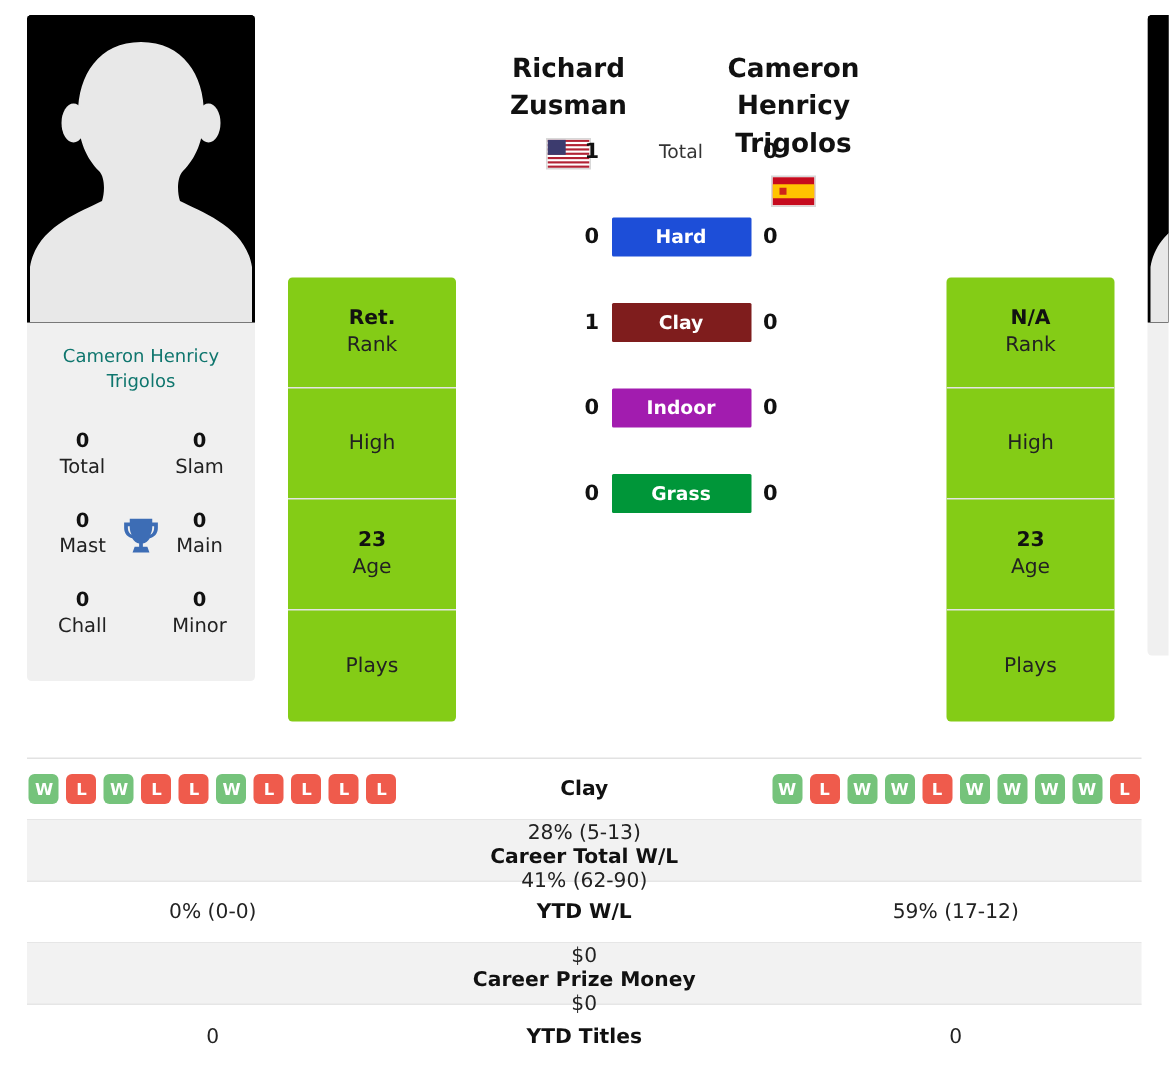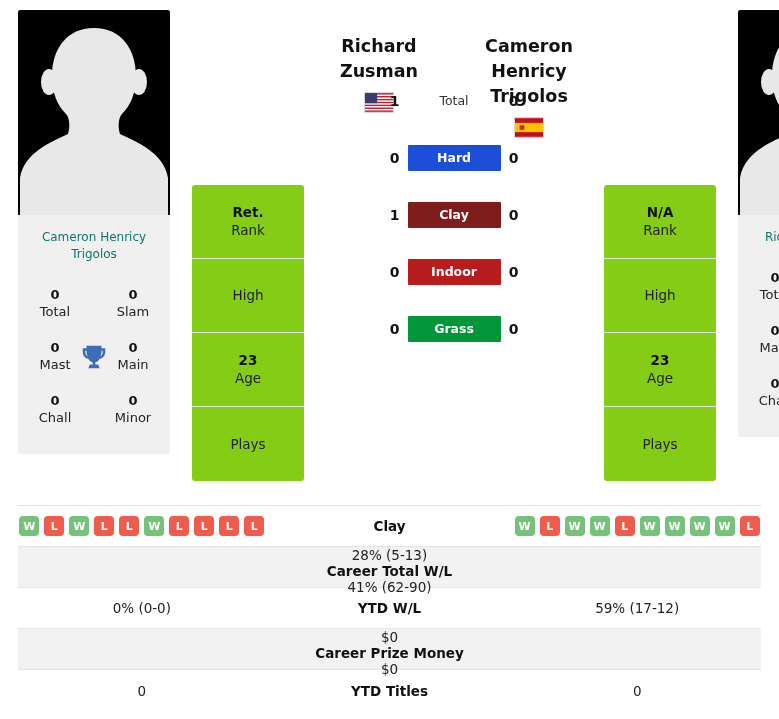--- a/index.html
+++ b/index.html
@@ -314,32 +314,32 @@
           <div class="surf-pill" style="background:#1d4ed8;">Hard</div>
           <div class="surf-num">0</div>
         </div>
         <div class="surf-row">
           <div class="surf-num">1</div>
           <div class="surf-pill" style="background:#7f1d1d;">Clay</div>
           <div class="surf-num">0</div>
         </div>
         <div class="surf-row">
           <div class="surf-num">0</div>
-          <div class="surf-pill" style="background:#b91c1c;">Indoor</div>
+          <div class="surf-pill" style="background:#a21caf;">Indoor</div>
           <div class="surf-num">0</div>
         </div>
         <div class="surf-row">
           <div class="surf-num">0</div>
           <div class="surf-pill" style="background:#009639;">Grass</div>
           <div class="surf-num">0</div>
         </div>
       </div>
     </div>
 
-    <div class="info-col" style="margin-right:22px;">
+    <div class="info-col" style="margin-right:22px;margin-left:27px;">
       <div class="info-cell">
         <div class="val">N/A</div>
         <div class="key">Rank</div>
       </div>
       <div class="info-cell">
         <div class="val"></div>
         <div class="key">High</div>
       </div>
       <div class="info-cell">
         <div class="val">23</div>

